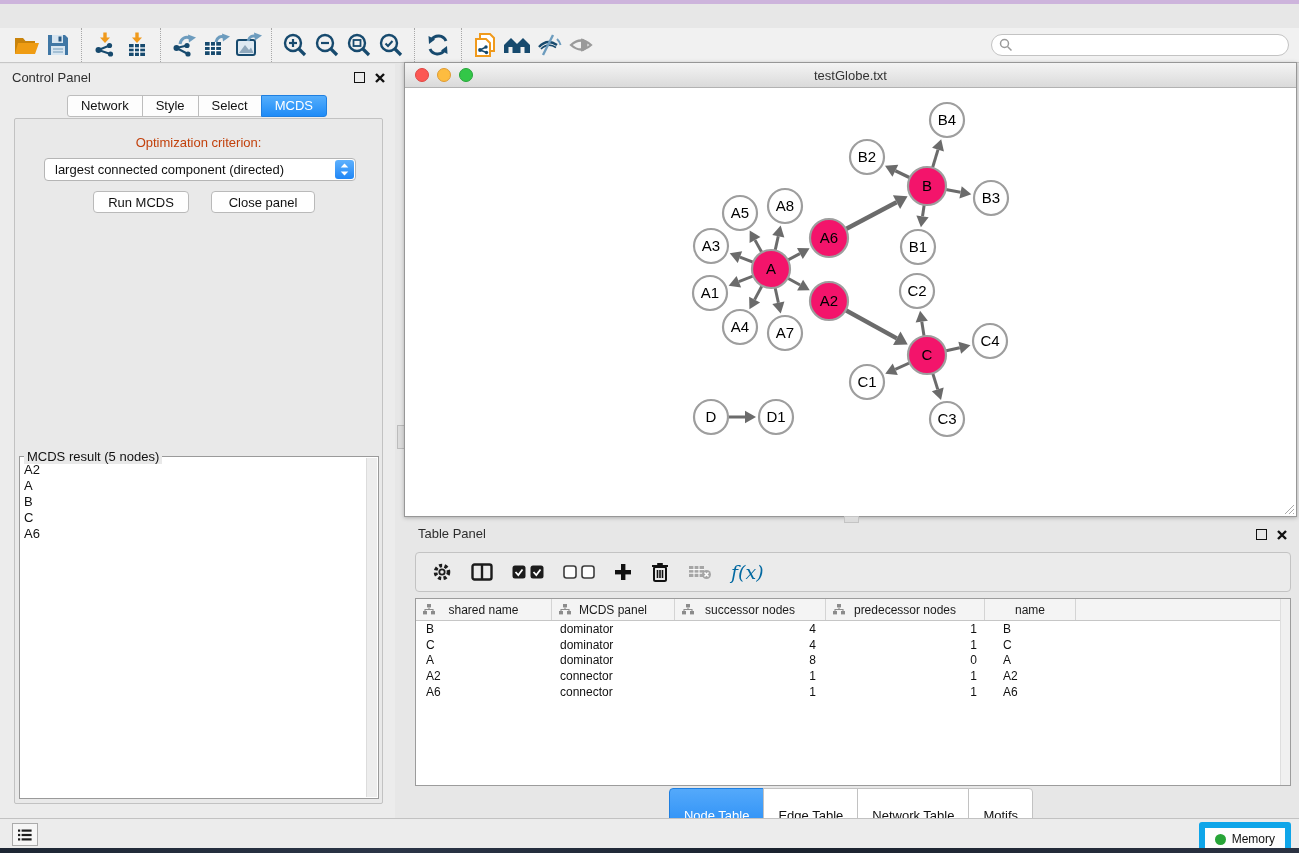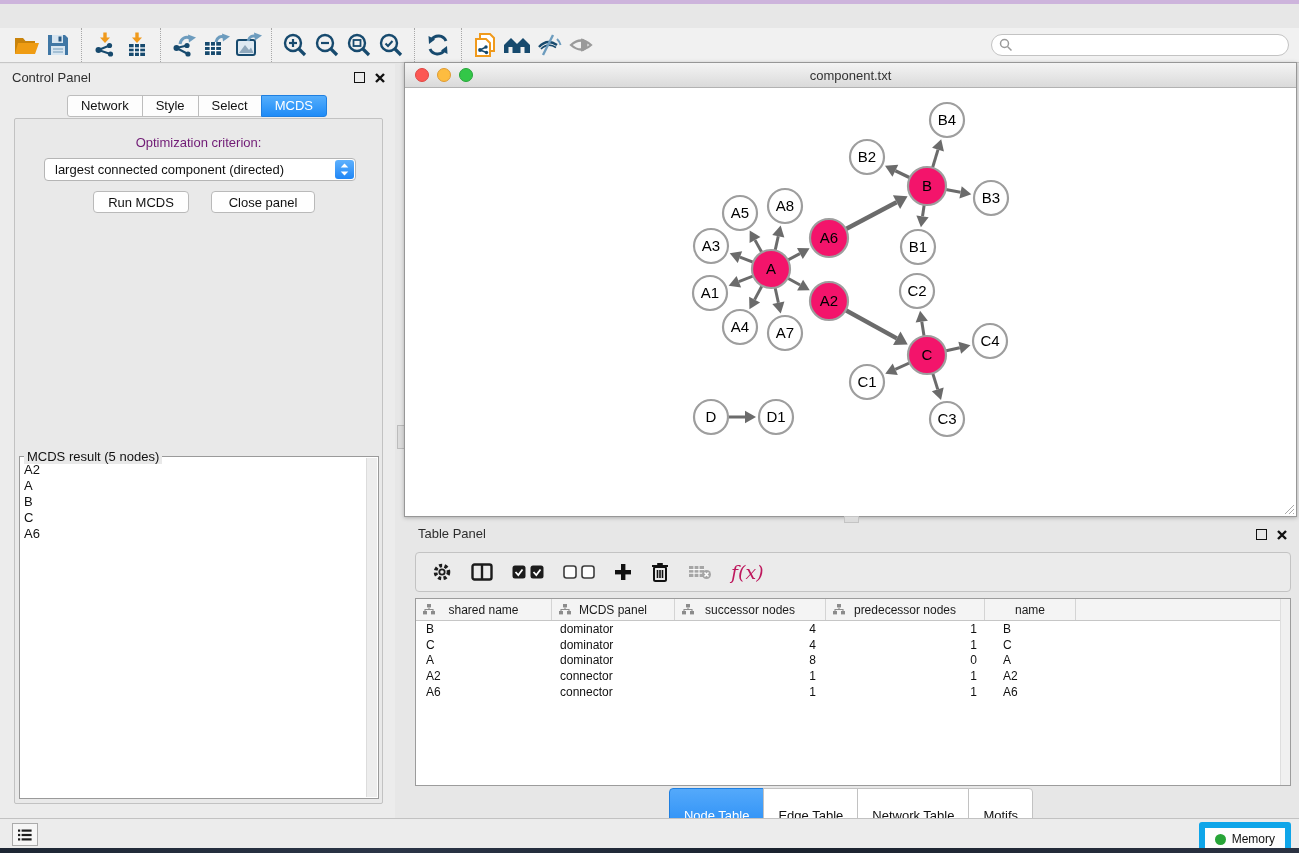--- a/index.html
+++ b/index.html
@@ -33,21 +33,21 @@
   .panel-icons{position:absolute;top:8px;right:10px;display:flex;gap:10px;align-items:center;}
   .float-box{width:9px;height:9px;border:1.5px solid #111;}
   .cp-tabs{position:absolute;top:31px;left:0;right:0;display:flex;justify-content:center;}
   .cp-tab{height:20px;line-height:20px;padding:0 13px;font-size:13px;background:#fdfdfd;
           border:1px solid #bdbdbd;margin-left:-1px;color:#111;}
   .cp-tab:first-child{border-radius:3px 0 0 3px;}
   .cp-tab:last-child{border-radius:0 3px 3px 0;}
   .cp-tab.sel{background:linear-gradient(#55aefc,#1e8bf7);border-color:#1f7fe0;color:#fff;}
   .cp-content{position:absolute;left:14px;right:12px;top:54px;height:684px;background:#e9e9e9;
               border:1px solid #c2c2c2;border-radius:2px;}
-  .opt-label{position:absolute;top:16px;left:0;right:0;text-align:center;font-size:13px;color:#701a75;}
+  .opt-label{position:absolute;top:16px;left:0;right:0;text-align:center;font-size:13px;color:#c2410c;}
   .dropdown{position:absolute;top:39px;left:29px;width:312px;height:23px;background:#fff;
             border:1px solid #b5b5b5;border-radius:4px;box-sizing:border-box;}
   .dropdown .val{position:absolute;left:10px;top:3px;font-size:13px;color:#111;white-space:nowrap;}
   .dd-stepper{position:absolute;right:1px;top:1px;width:19px;height:19px;border-radius:3px;
             background:linear-gradient(#5fb1fd,#1f86f6);display:flex;align-items:center;justify-content:center;}
   .btn{position:absolute;height:22px;background:#fefefe;border:1px solid #b9b9b9;border-radius:4px;
        font-size:13px;color:#111;display:flex;align-items:center;justify-content:center;box-sizing:border-box;}
   .result-box{position:absolute;left:4px;right:3px;top:337px;height:343px;background:#fff;
               border:1px solid #9a9a9a;margin:0;padding:0;box-sizing:border-box;}
   .result-title{position:absolute;top:-8px;left:4px;background:#e9e9e9;padding:0 3px;font-size:13px;color:#111;}
@@ -62,21 +62,21 @@
   .net-canvas{position:absolute;left:0;top:25px;right:0;bottom:0;}
   .resize-grip{position:absolute;right:1px;bottom:1px;width:12px;height:12px;}
   .v-handle{position:absolute;left:397px;top:425px;width:6px;height:22px;background:#dcdcdc;border:1px solid #bcbcbc;}
   .h-handle{position:absolute;left:844px;top:516px;width:13px;height:5px;background:#dcdcdc;border:1px solid #c4c4c4;}
   
   .table-panel{position:absolute;left:404px;top:522px;right:0;bottom:34px;}
   .tp-toolbar{position:absolute;left:11px;right:8px;top:30px;height:40px;background:#ebebeb;
               border:1px solid #c3c3c3;border-radius:4px;box-sizing:border-box;
               display:flex;align-items:center;gap:19px;padding-left:16px;}
   .tp-toolbar .ticon{display:flex;align-items:center;justify-content:center;}
-  .fx{font-family:"DejaVu Serif",serif;font-style:italic;font-size:19px;color:#be185d;}
+  .fx{font-family:"DejaVu Serif",serif;font-style:italic;font-size:19px;color:#0369a1;}
   .tbl{position:absolute;left:11px;right:8px;top:76px;height:188px;background:#fff;
        border:1px solid #9c9c9c;box-sizing:border-box;overflow:hidden;}
   .tbl-scroll{position:absolute;right:0;top:0;bottom:0;width:9px;background:#f0f0f0;border-left:1px solid #dedede;}
   .thead{display:flex;height:21px;background:#f4f4f4;border-bottom:1px solid #c6c6c6;}
   .th{position:relative;border-right:1px solid #d4d4d4;display:flex;align-items:center;justify-content:center;
       font-size:12px;color:#1a1a1a;box-sizing:border-box;}
   .th .tree{position:absolute;left:7px;top:5px;}
   .trow{display:flex;height:15.7px;align-items:center;font-size:12px;color:#111;}
   .td{box-sizing:border-box;white-space:nowrap;overflow:hidden;}
   .tp-tabs{position:absolute;left:0;right:0;top:266px;display:flex;justify-content:center;}
@@ -302,21 +302,21 @@
 
   <div class="v-handle"></div>
 
   <div class="net-window">
     <div class="net-titlebar">
       <div class="tl-group">
         <span class="tl red"></span>
         <span class="tl yellow"></span>
         <span class="tl green"></span>
       </div>
-      <div class="title">component.txt</div>
+      <div class="title">testGlobe.txt</div>
     </div>
     <div class="net-canvas">
       <svg id="net-svg" width="891" height="428" viewBox="0 0 891 428">
           <line x1="366" y1="181" x2="350.01379237352097" y2="152.12168944894108" stroke="#6b6b6b" stroke-width="3"></line>
           <polygon points="344.6863176603361,142.49786416060715 355.4381302633092,149.1189309742369 344.58945448373277,155.12444792364528" fill="#6b6b6b"></polygon>
           <line x1="366" y1="181" x2="373.2751558076217" y2="148.26179886570256" stroke="#6b6b6b" stroke-width="3"></line>
           <polygon points="375.66139084362686,137.52374120367907 379.32751558076217,149.60676770417822 367.2227960344812,146.9168300272269" fill="#6b6b6b"></polygon>
           <line x1="366" y1="181" x2="334.94612963636354" y2="169.09601636060603" stroke="#6b6b6b" stroke-width="3"></line>
           <polygon points="324.674922346041,165.15872023264905 337.16533290848474,163.30679043333333 332.72692636424233,174.88524228787873" fill="#6b6b6b"></polygon>
           <line x1="366" y1="181" x2="333.8475445026189" y2="193.6501464251991" stroke="#6b6b6b" stroke-width="3"></line>

